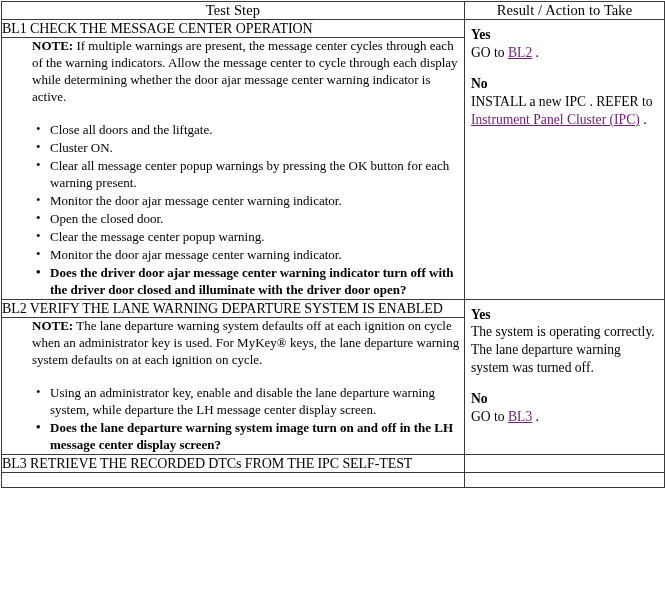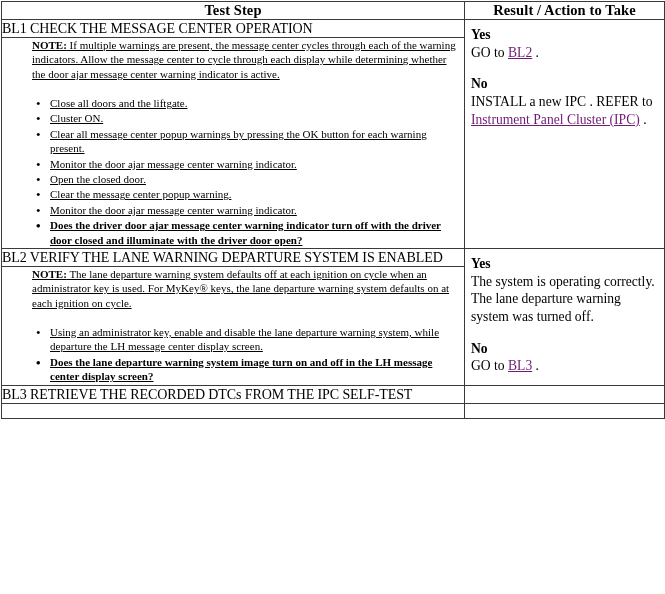--- a/index.html
+++ b/index.html
@@ -36,41 +36,40 @@
 
   .diag-table td {
     border: 1.3px solid #3a3a3a;
     vertical-align: top;
     padding: 0;
   }
 
   
   .hdr-cell {
     text-align: center;
-    font-weight: bold;
+    font-weight: normal;
     font-size: 14.5px;
     padding: 3px 0 4px 0;
     letter-spacing: .1px;
   }
 
   
   .step-title {
     font-weight: normal;
     font-size: 14px;
     padding: 3px 6px 4px 10px;
     line-height: 1.22;
     letter-spacing: -.1px;
   }
 
   
   .step-body {
     padding: 6px 8px 8px 8px;
-    font-size: 11px;
+    font-size: 13px;
     line-height: 1.30;
-    text-decoration: underline;
   }
 
   .note-block {
     margin: 0 0 2px 0;
     padding: 0 2px 0 30px;
     text-indent: 0;
     line-height: 1.30;
   }
   .note-label { font-weight: bold; }
 

